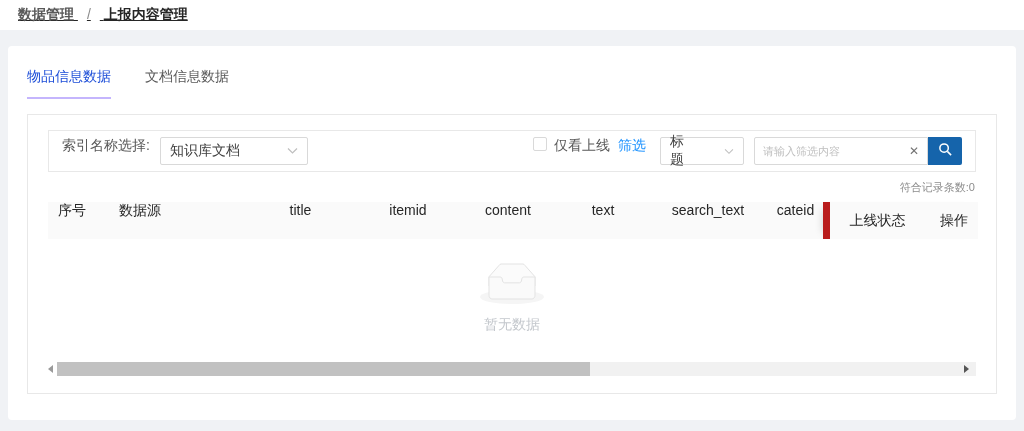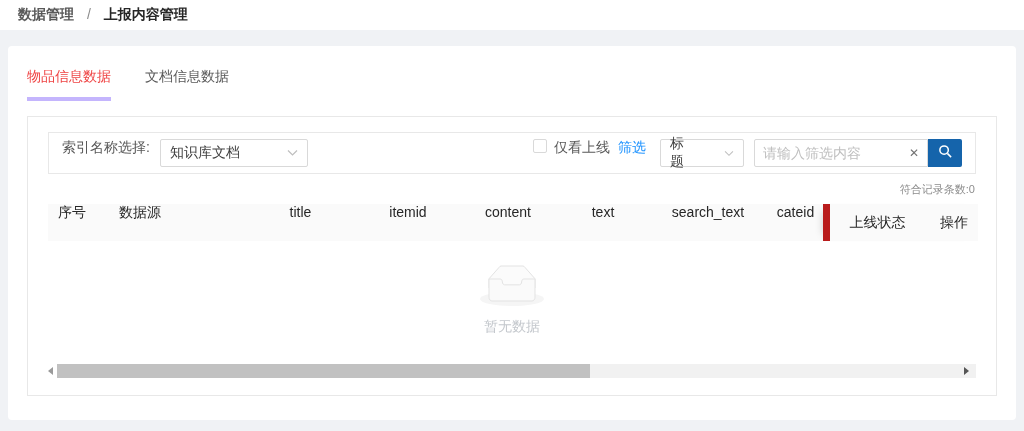--- a/index.html
+++ b/index.html
@@ -4,35 +4,35 @@
 <style>
   * { box-sizing: border-box; margin: 0; padding: 0; }
   html,body { width:1024px; height:431px; }
   body {
     background:#f0f2f5;
     font-family:"Liberation Sans","DejaVu Sans",sans-serif;
     position:relative; overflow:hidden;
     color:#262626;
   }
   
-  .topbar { height:30px; background:#ffffff; display:flex; align-items:center; padding-left:18px; }
+  .topbar { height:30px; background:#ffffff; display:flex; align-items:center; padding-left:18px;text-decoration:underline; }
   .crumb { font-size:14px; font-weight:600; }
   .crumb-first { color:#595959; cursor:pointer; }
   .crumb-sep { color:#8c8c8c; margin:0 9px; font-weight:400; }
   .crumb-last { color:#262626; }
 
   
   .card {
     position:absolute; left:8px; right:8px; top:46px; bottom:11px;
     background:#ffffff; border-radius:4px;
   }
   
   .tabs { display:flex; gap:34px; margin:22px 19px 0; }
   .tab { font-size:14px; color:#595959; padding-bottom:11px; cursor:pointer; }
-  .tab.active { color:#ef4444; border-bottom:4px solid #c4b5fd;font-family:Liberation Serif, serif; }
+  .tab.active { color:#1d4ed8; border-bottom:2px solid #c4b5fd;font-family:Liberation Serif, serif; }
 
   
   .content {
     margin:15px 19px 0; height:280px; border:1px solid #e8e8e8;
     padding:15px 20px 0; position:relative;
   }
 
   
   .filterbar {
     border:1px solid #e8e8e8; height:42px; display:flex; align-items:center;
@@ -53,21 +53,21 @@
     background:#fff; margin-right:7px; cursor:pointer; flex:none;
   }
   .online-label { font-size:14px; color:#595959; }
   .link { font-size:14px; color:#1890ff; margin-left:8px; cursor:pointer; }
   .search-wrap { display:flex; align-items:center; margin-left:10px; }
   .search-input {
     width:174px; height:28px; border:1px solid #d9d9d9; border-radius:2px 0 0 2px;
     display:flex; align-items:center; padding:0 8px; background:#fff;
   }
   .search-input input {
-    border:none; outline:none; flex:1; font-size:14px; color:#404040; min-width:0;
+    border:none; outline:none; flex:1; font-size:11px; color:#404040; min-width:0;
     font-family:inherit; background:transparent;
   }
   .search-input input::placeholder { color:#bfbfbf; }
   .clear-x { font-size:12px; color:#737373; cursor:pointer; padding-left:6px; }
   .search-btn {
     width:34px; height:28px; background:#1564ab; border:none; border-radius:0 2px 2px 0;
     display:flex; align-items:center; justify-content:center; cursor:pointer;
   }
 
   

